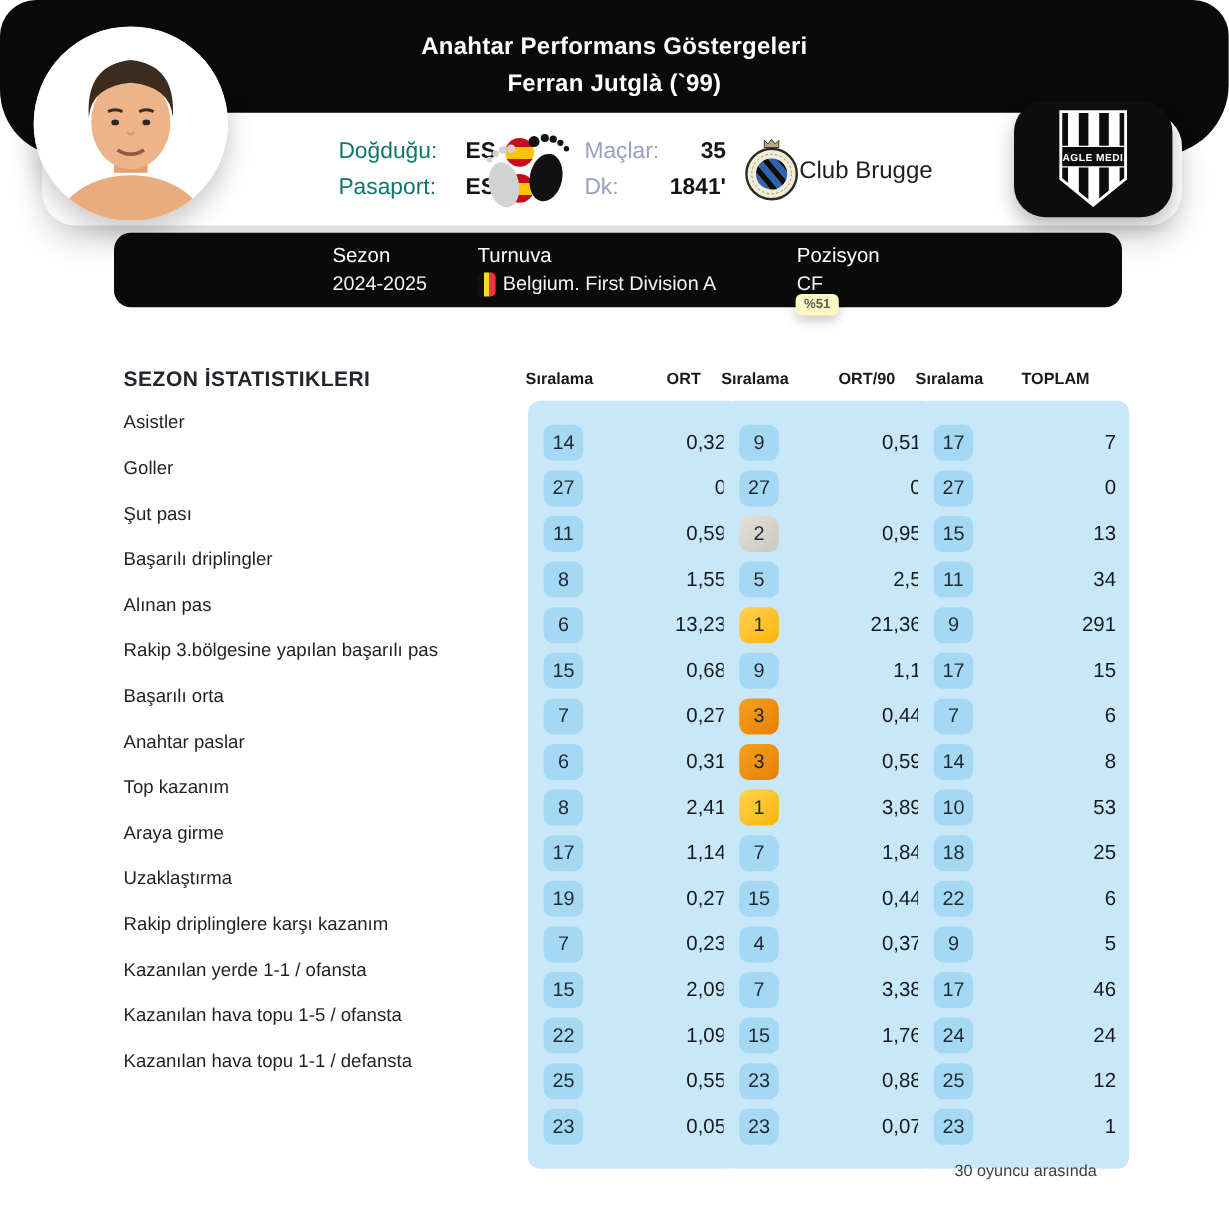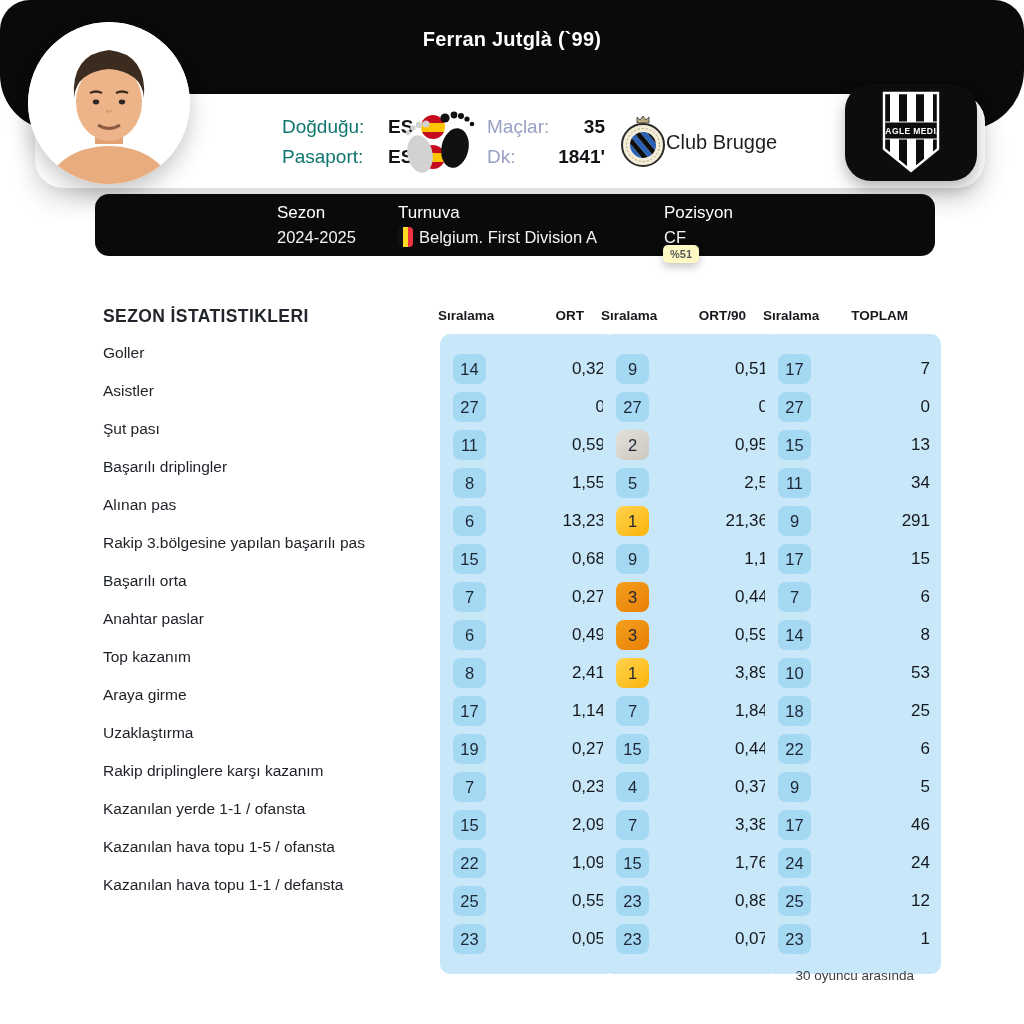--- a/index.html
+++ b/index.html
@@ -91,20 +91,21 @@
     position:absolute;left:614px;top:968px;width:300px;text-align:right;
     font-size:13.5px;color:#3d3d3d;
   }
 </style>
 </head>
 <body>
 
 <div class="header-band"></div>
 
 <div class="title">
+  <div>Anahtar Performans Göstergeleri</div>
   <div>Ferran Jutglà (`99)</div>
 </div>
 
 <div class="hero-card"></div>
 
 <div class="eagle-badge">
   <svg width="64" height="86" viewBox="0 0 64 86">
     <defs>
         <clipPath id="shieldClip">
           <path d="M5 3 H59 V59 L32 81 L5 59 Z"></path>
@@ -229,22 +230,22 @@
 <div class="section-title">SEZON İSTATISTIKLERI</div>
 
 <div class="col-head" style="left:438px;width:70px;">Sıralama</div>
 <div class="col-head ch-right" style="left:500px;width:84px;">ORT</div>
 <div class="col-head" style="left:601px;width:70px;">Sıralama</div>
 <div class="col-head ch-right" style="left:660px;width:86px;">ORT/90</div>
 <div class="col-head" style="left:763px;width:70px;">Sıralama</div>
 <div class="col-head ch-right" style="left:824px;width:84px;">TOPLAM</div>
 
 <div class="row-labels">
+    <div class="row-label">Asistler</div>
     <div class="row-label">Goller</div>
-    <div class="row-label">Asistler</div>
     <div class="row-label">Şut pası</div>
     <div class="row-label">Başarılı driplingler</div>
     <div class="row-label">Alınan pas</div>
     <div class="row-label">Rakip 3.bölgesine yapılan başarılı pas</div>
     <div class="row-label">Başarılı orta</div>
     <div class="row-label">Anahtar paslar</div>
     <div class="row-label">Top kazanım</div>
     <div class="row-label">Araya girme</div>
     <div class="row-label">Uzaklaştırma</div>
     <div class="row-label">Rakip driplinglere karşı kazanım</div>
@@ -276,21 +277,21 @@
     <div class="prow">
       <div class="chip ">15</div>
       <div class="pval">0,68</div>
     </div>
     <div class="prow">
       <div class="chip ">7</div>
       <div class="pval">0,27</div>
     </div>
     <div class="prow">
       <div class="chip ">6</div>
-      <div class="pval">0,49</div>
+      <div class="pval">0,31</div>
     </div>
     <div class="prow">
       <div class="chip ">8</div>
       <div class="pval">2,41</div>
     </div>
     <div class="prow">
       <div class="chip ">17</div>
       <div class="pval">1,14</div>
     </div>
     <div class="prow">

